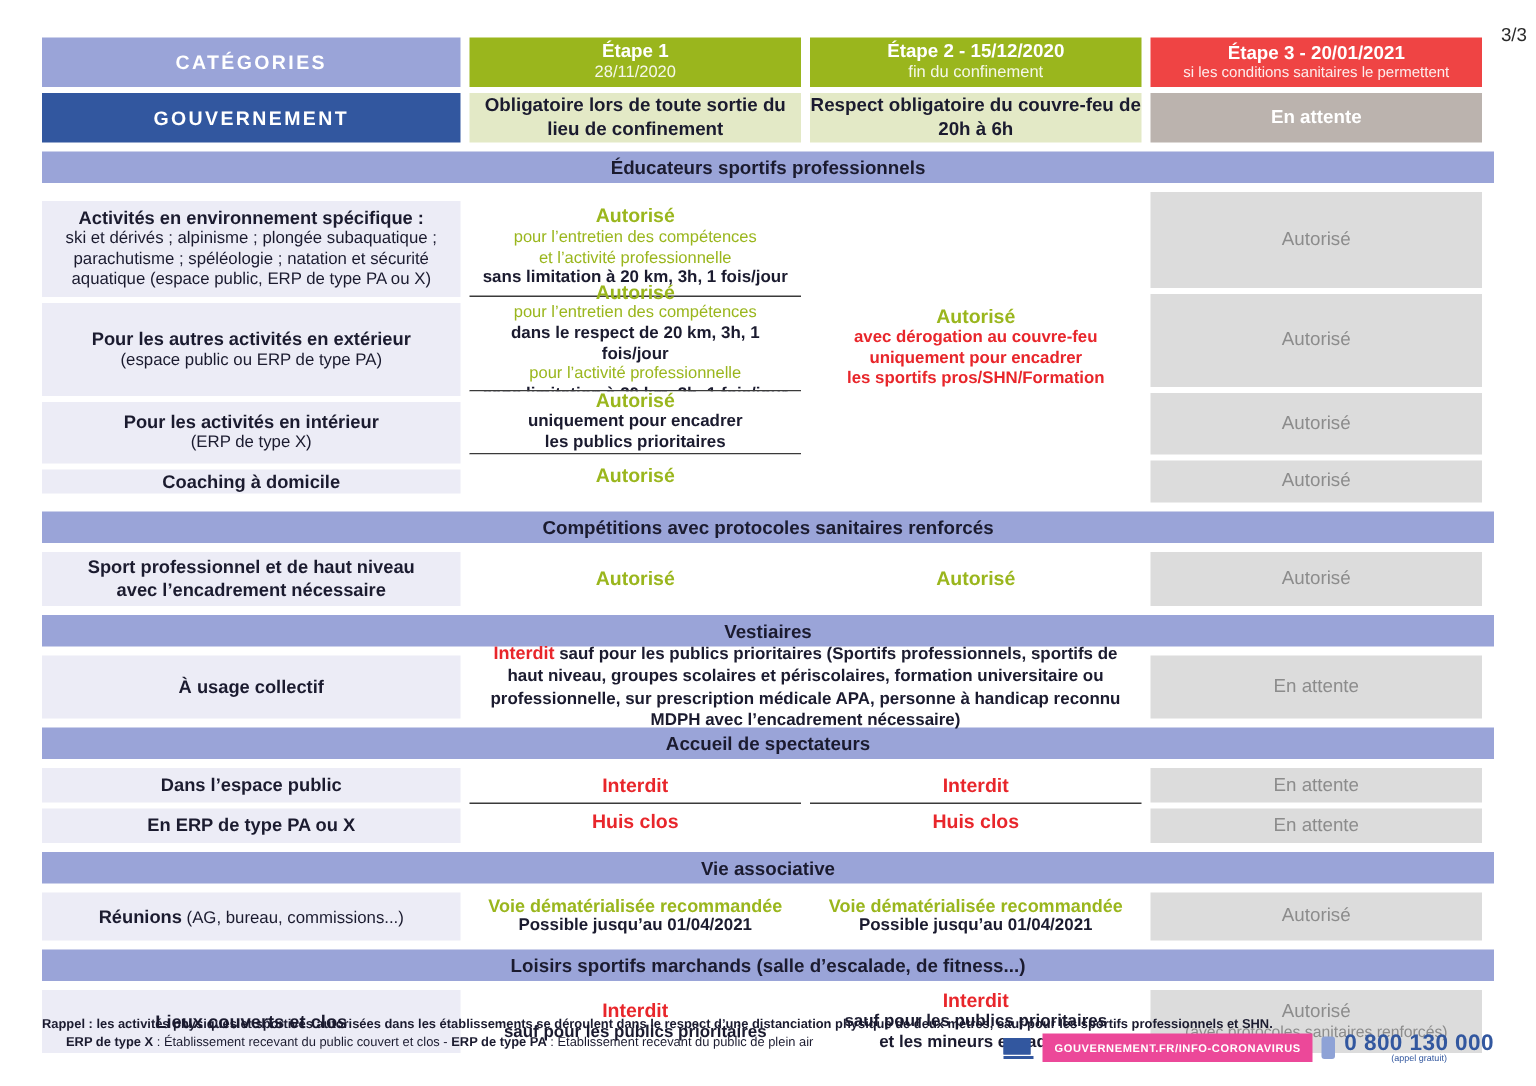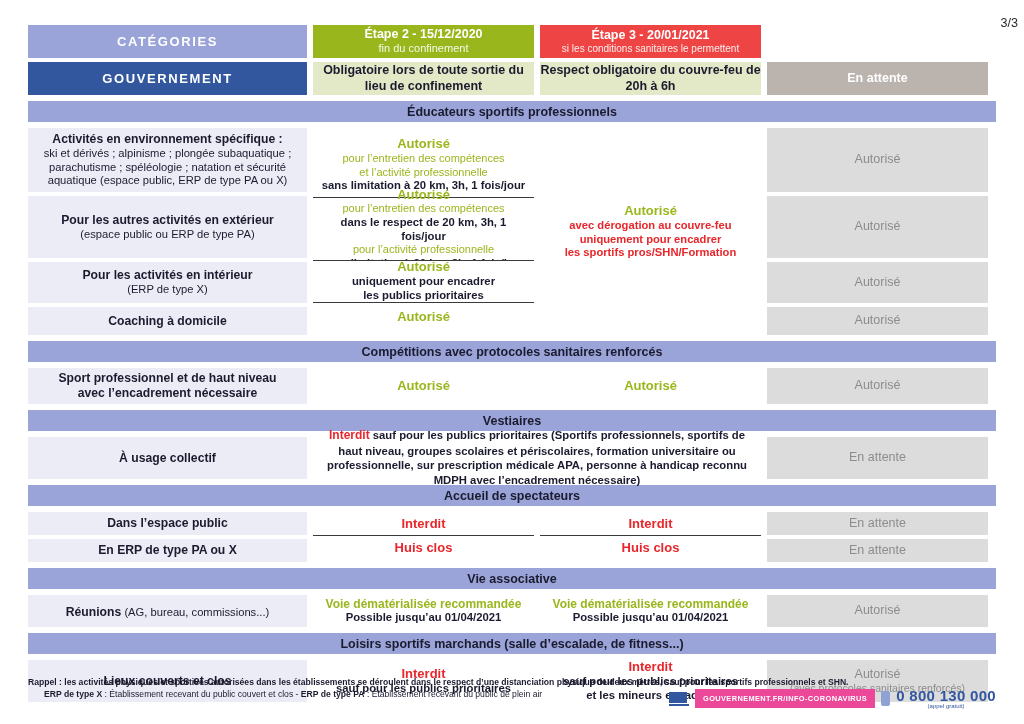--- a/index.html
+++ b/index.html
@@ -108,20 +108,24 @@
 </head>
 <body>
 
 <div class="page">
 
   <div class="pagenum">3/3</div>
 
   <div class="hdr-row" style="padding-top:25px;">
     <div class="cellbox hdr-cat">CATÉGORIES</div>
 
+    <div class="cellbox step-head green-dark hdr-e1">
+      <div class="t1">Étape 1</div>
+      <div class="t2">28/11/2020</div>
+    </div>
 
     <div class="cellbox step-head green-dark hdr-e2">
       <div class="t1">Étape 2 - 15/12/2020</div>
       <div class="t2">fin du confinement</div>
     </div>
 
     <div class="cellbox step-head grey-dark hdr-e3">
       <div class="t1">Étape 3 - 20/01/2021</div>
       <div class="t2" style="font-size:10px">si les conditions sanitaires le permettent</div>
     </div>
@@ -149,21 +153,21 @@
         <div class="sub">ski et dérivés ; alpinisme ; plongée subaquatique ; parachutisme ; spéléologie ; natation et sécurité aquatique (espace public, ERP de type PA ou X)</div>
       </div>
       <div class="cellbox c-cat" style="height:62px">
         <div class="hd">Pour les autres activités en extérieur</div>
         <div class="sub">(espace public ou ERP de type PA)</div>
       </div>
       <div class="cellbox c-cat" style="height:41px">
         <div class="hd">Pour les activités en intérieur</div>
         <div class="sub">(ERP de type X)</div>
       </div>
-      <div class="cellbox c-cat" style="height:28px">
+      <div class="cellbox c-cat" style="height:16px">
         <div class="hd">Coaching à domicile</div>
       </div>
     </div>
 
     <div style="width:221px; display:flex; flex-direction:column;">
       <div class="cellbox c-val" style="height:64px">
         <div class="v-auth">Autorisé</div>
         <div class="v-auth-sm">pour l’entretien des compétences</div>
         <div class="v-auth-sm">et l’activité professionnelle</div>
         <div class="v-blk">sans limitation à 20 km, 3h, 1 fois/jour</div>

